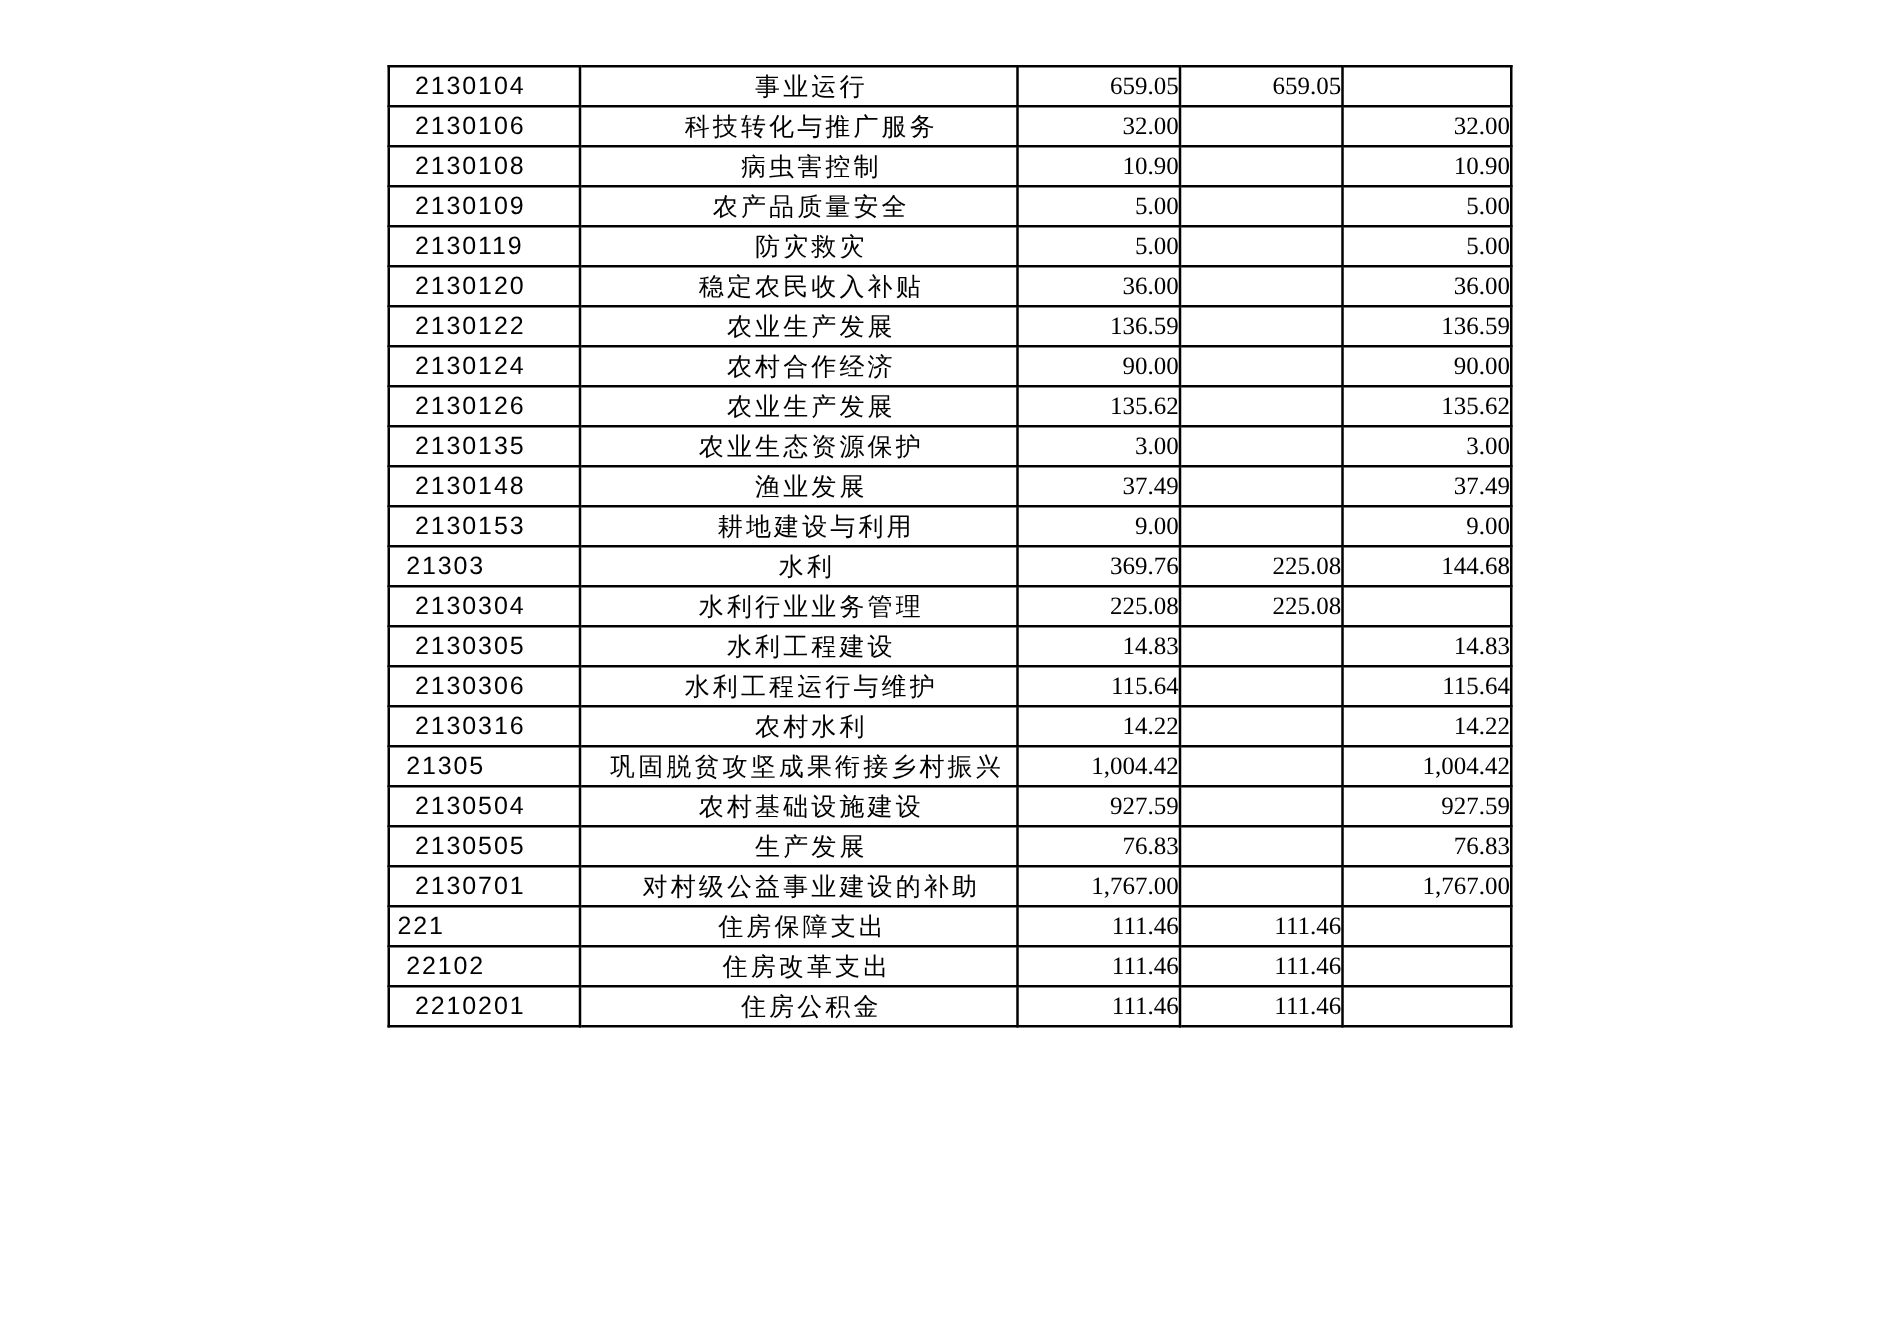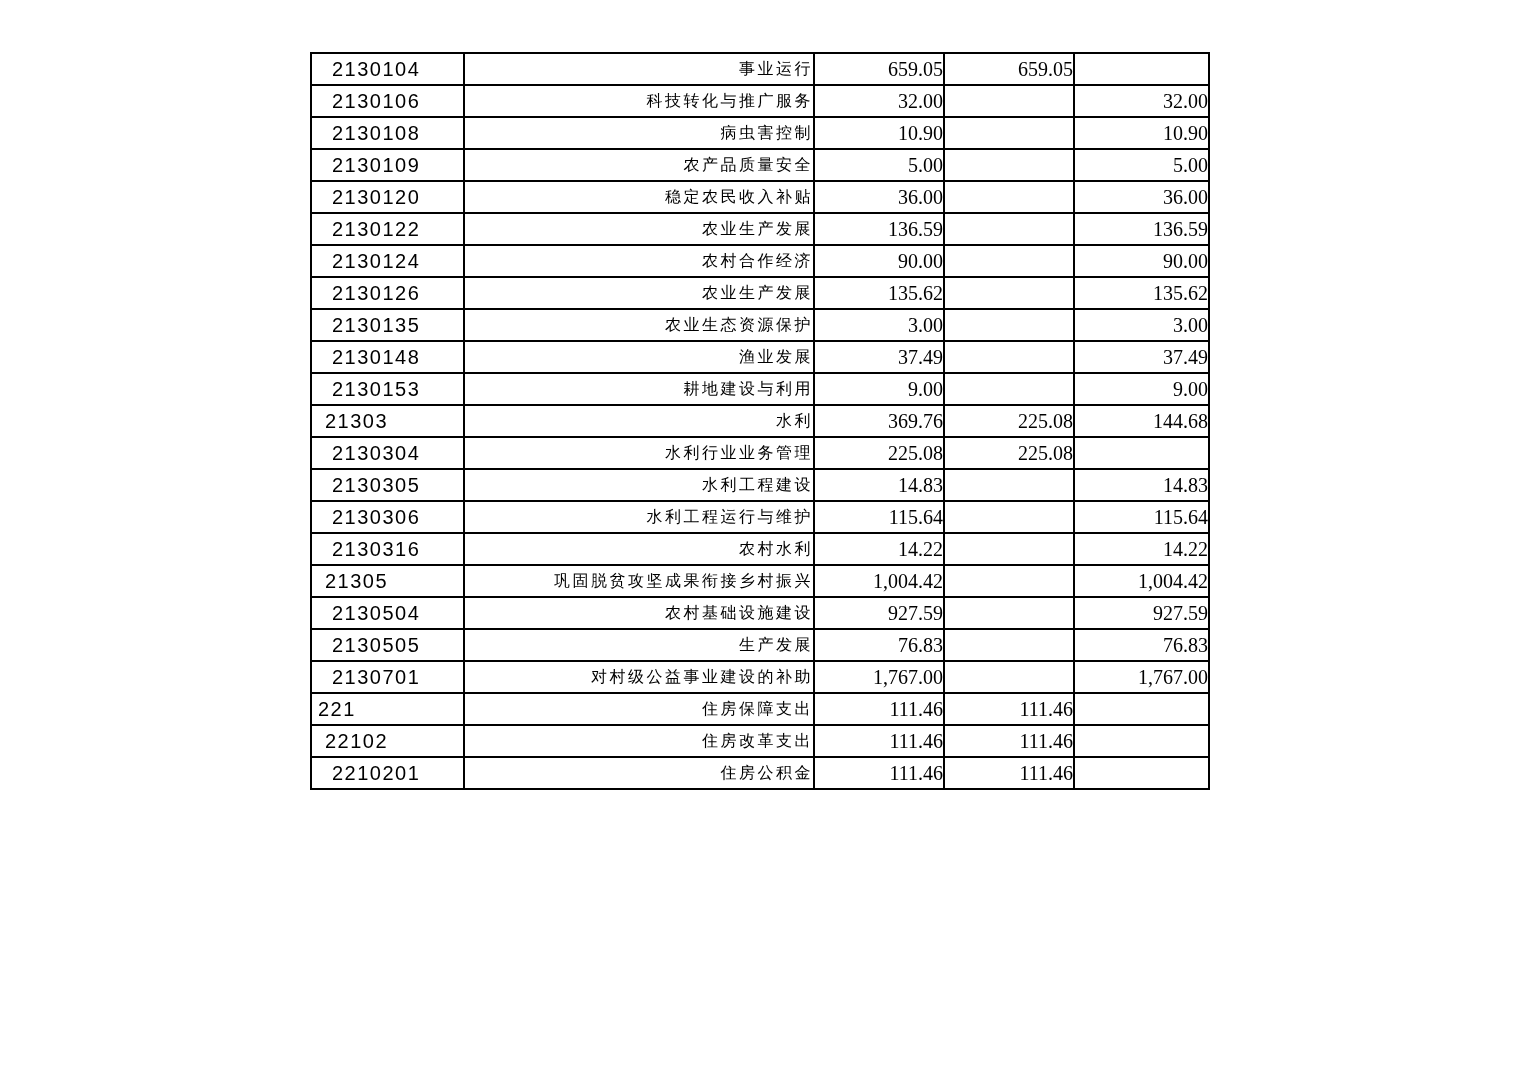--- a/index.html
+++ b/index.html
@@ -36,23 +36,23 @@
     color: #000000;
   }
   td.cell-code {
     font-family: "Liberation Sans", "DejaVu Sans", sans-serif;
     font-size: 20px;
     letter-spacing: 1.5px;
     text-align: left;
   }
   td.cell-name {
     font-family: "Liberation Serif", "DejaVu Serif", serif;
-    font-size: 16px;
+    font-size: 20px;
     letter-spacing: 2.5px;
-    text-align: right;
+    text-align: center;
   }
   td.cell-num {
     font-family: "Liberation Serif", "DejaVu Serif", serif;
     font-size: 20px;
     text-align: right;
     padding-right: 5px;
   }
 </style>
 </head>
 <body>
@@ -89,20 +89,27 @@
     <td class="cell-num">10.90</td>
   </tr>
         <tr>
     <td class="cell-code" style="padding-left: 20px; margin-left: 38px;">2130109</td>
     <td class="cell-name" style="padding-left: 20px;">农产品质量安全</td>
     <td class="cell-num">5.00</td>
     <td class="cell-num"></td>
     <td class="cell-num">5.00</td>
   </tr>
         <tr>
+    <td class="cell-code" style="padding-left: 20px;">2130119</td>
+    <td class="cell-name" style="padding-left: 20px;">防灾救灾</td>
+    <td class="cell-num">5.00</td>
+    <td class="cell-num"></td>
+    <td class="cell-num">5.00</td>
+  </tr>
+        <tr>
     <td class="cell-code" style="padding-left: 20px;">2130120</td>
     <td class="cell-name" style="padding-left: 20px;">稳定农民收入补贴</td>
     <td class="cell-num">36.00</td>
     <td class="cell-num"></td>
     <td class="cell-num">36.00</td>
   </tr>
         <tr>
     <td class="cell-code" style="padding-left: 20px;">2130122</td>
     <td class="cell-name" style="padding-left: 20px;">农业生产发展</td>
     <td class="cell-num">136.59</td>

